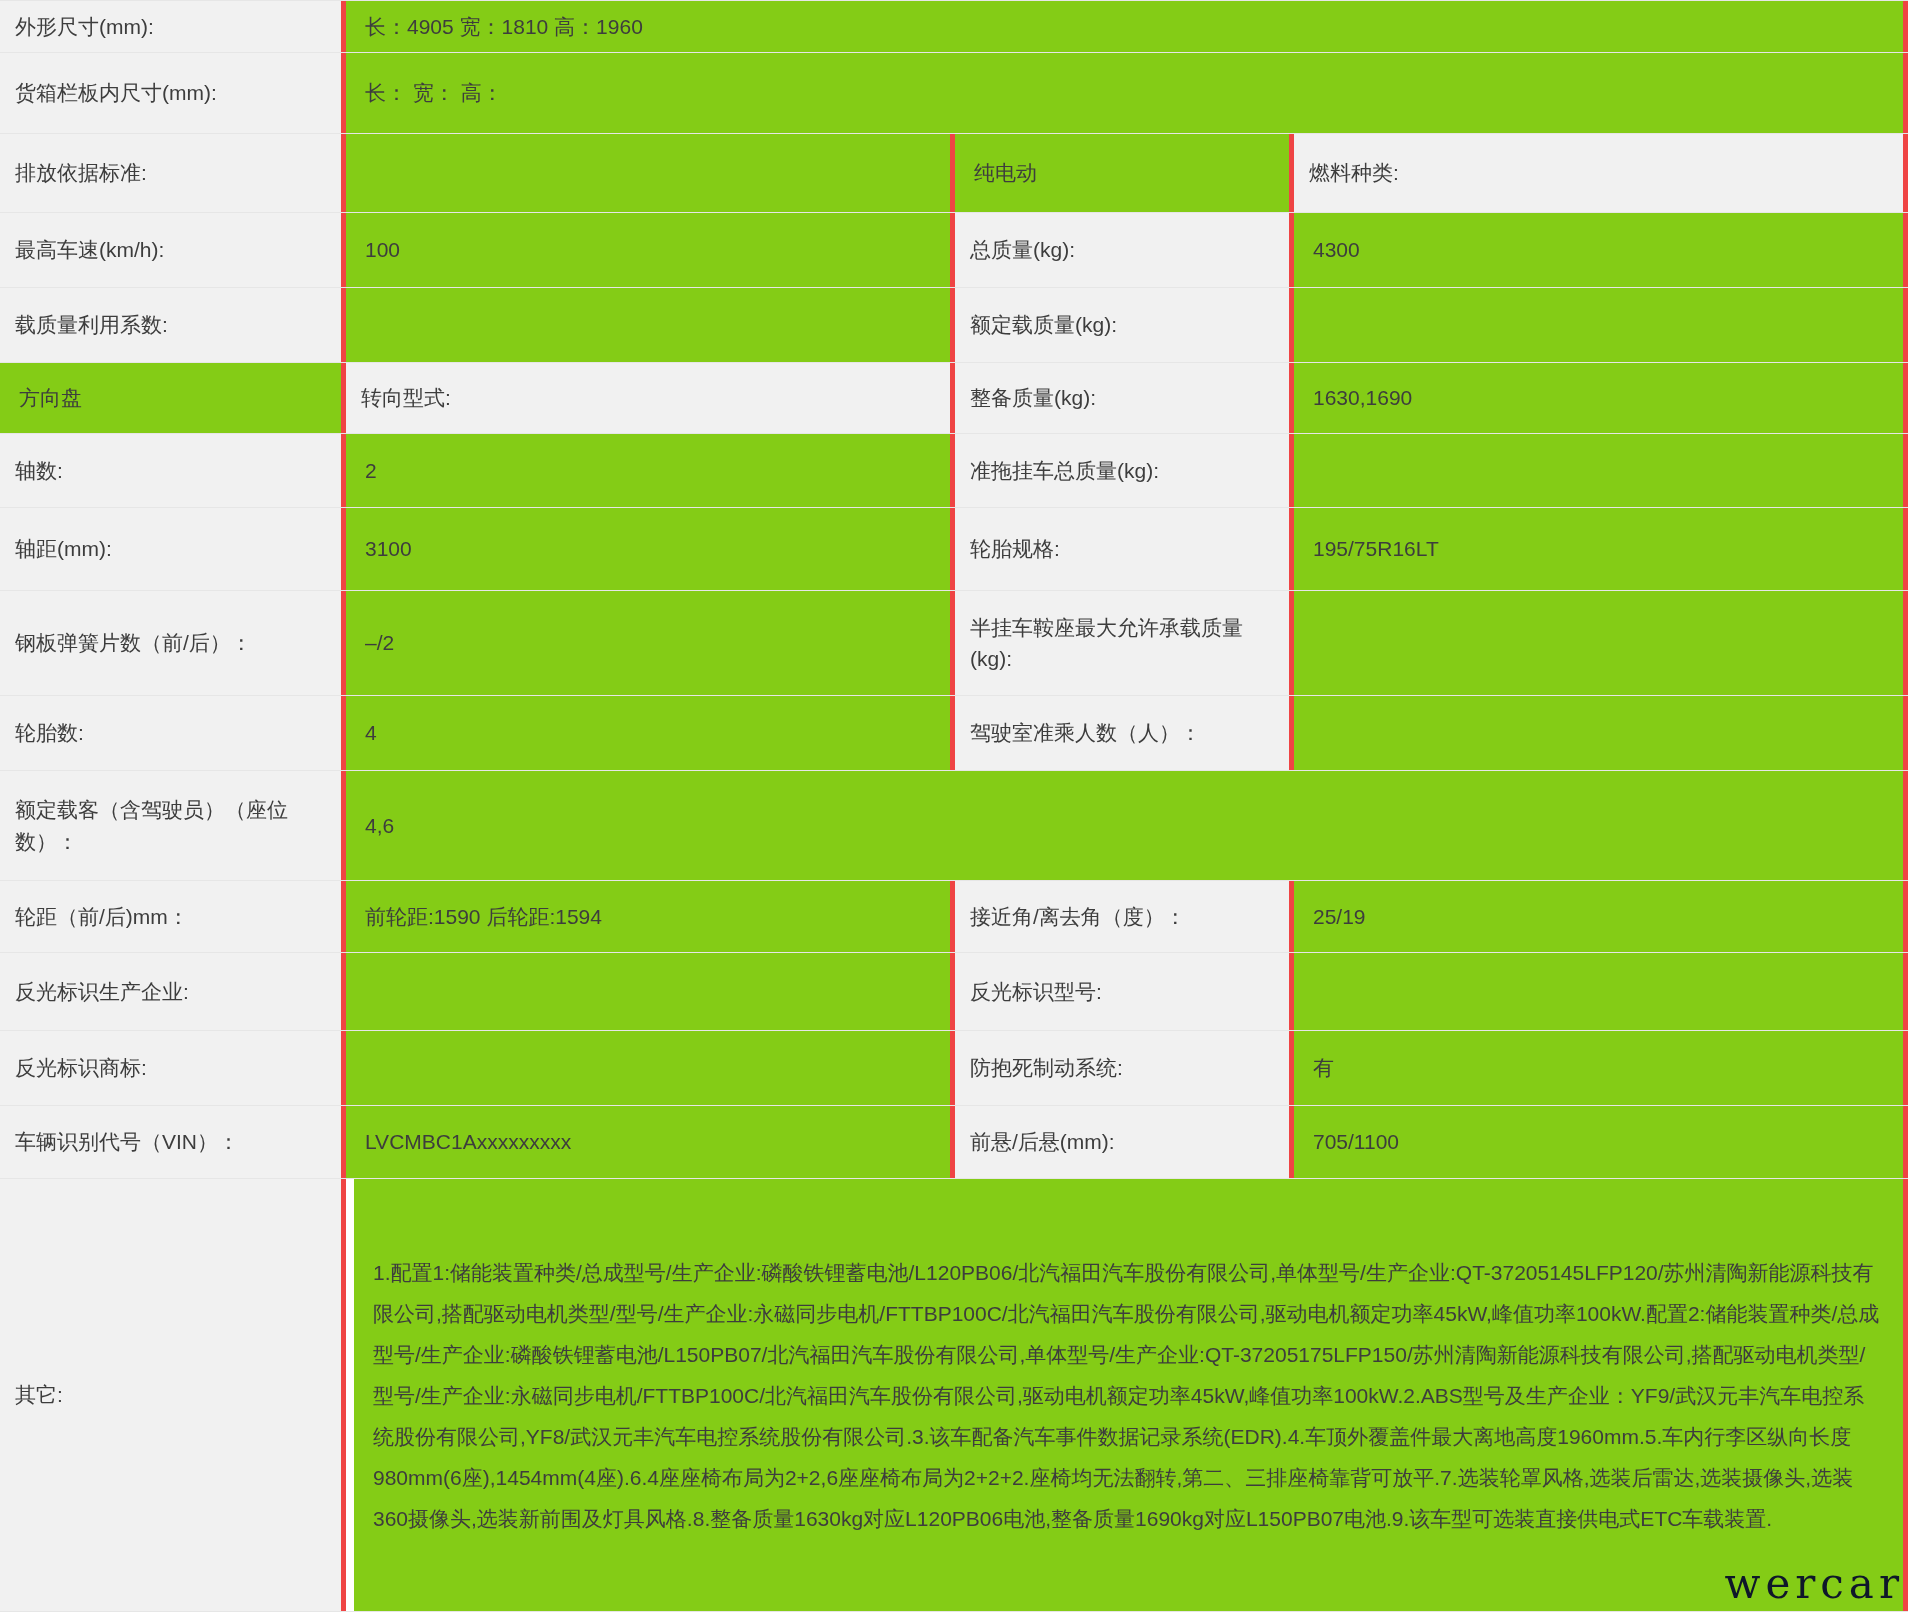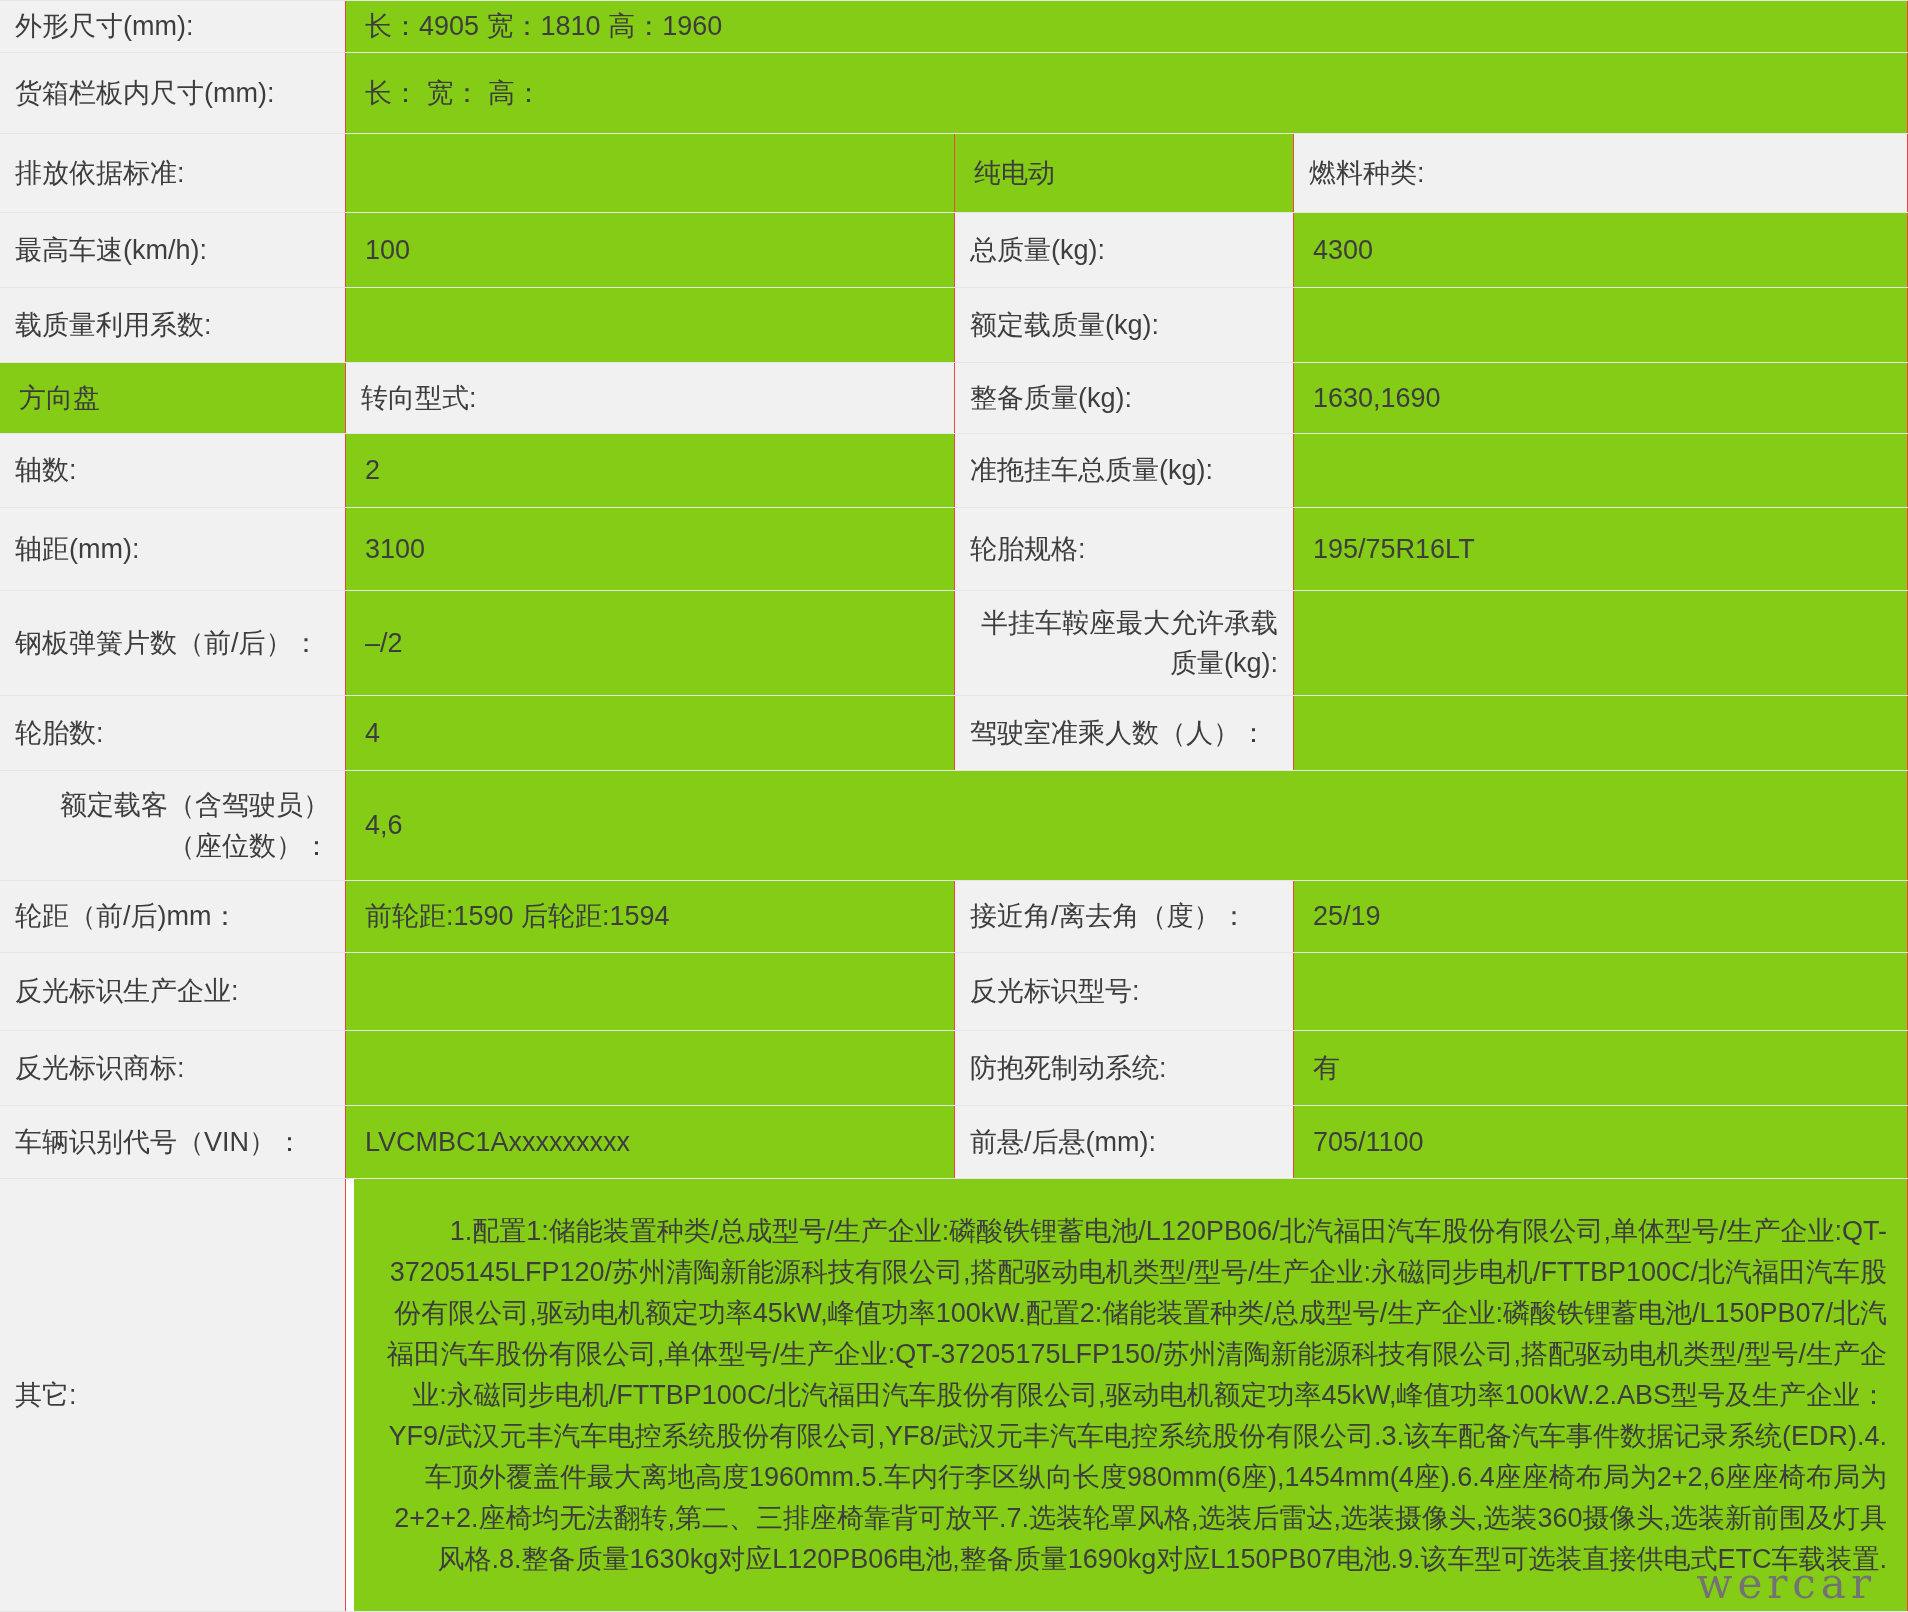--- a/index.html
+++ b/index.html
@@ -10,45 +10,44 @@
   }
   .spec-table{border-top:1px solid #e6e6e6;}
   .row{
     display:grid;
     grid-template-columns:346px 609px 339px 614px;
     border-bottom:1px solid #e6e6e6;
     box-sizing:border-box;
   }
   .cell{
     display:flex;align-items:center;
-    font-size:27px;line-height:1.5;
+    font-size:21px;line-height:1.5;
     box-sizing:border-box;overflow:hidden;
-    border-right:1px solid #ef4444;
-    text-align:right;
+    border-right:5px solid #ef4444;
   }
   .lbl{
     background:#f1f1f1;
     padding:0 15px;
   }
   .val{
     background:#84cc16;
     padding:0 15px 0 19px;
     white-space:pre-wrap;
   }
   .span3{grid-column:2/5;}
   .para{
     line-height:41px;
     padding:10px 20px 10px 19px;
     align-items:center;
     margin-left:8px;
   }
   .watermark{
-    position:absolute;right:32px;bottom:4px;
+    position:absolute;right:4px;bottom:4px;
     font-family:"DejaVu Serif","Liberation Serif",serif;
-    font-size:42px;color:#737373;letter-spacing:5px;
+    font-size:42px;color:#0f172a;letter-spacing:5px;
   }
 </style>
 </head>
 <body>
 
 <div class="spec-table">
 
   <div class="row" style="height:52px">
     <div class="cell lbl">外形尺寸(mm):</div>
     <div class="cell val span3">长：4905 宽：1810 高：1960</div>

